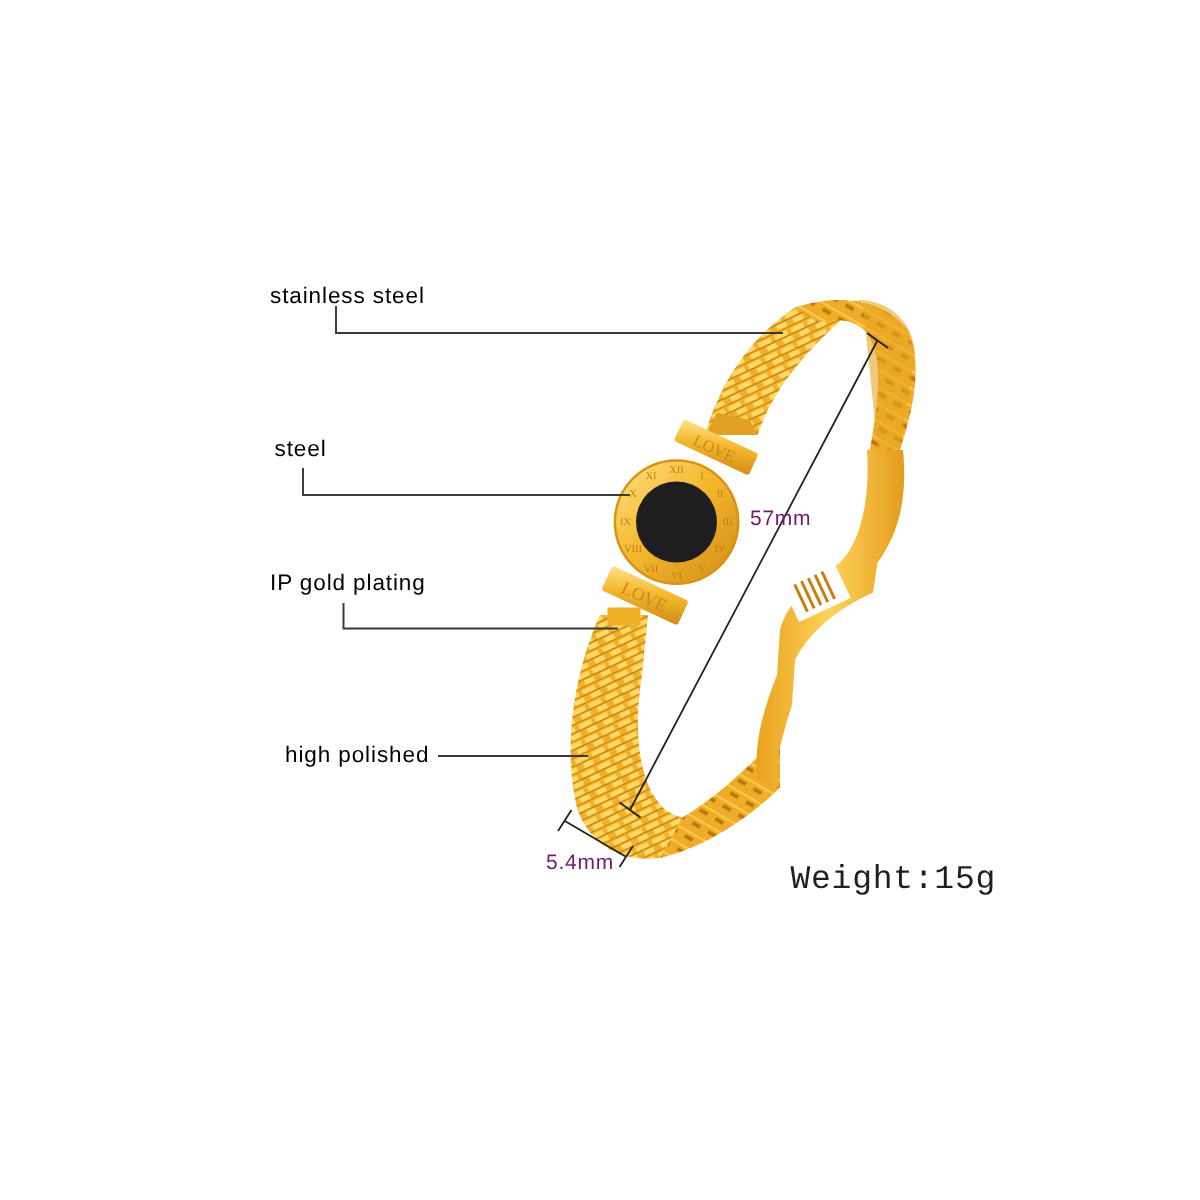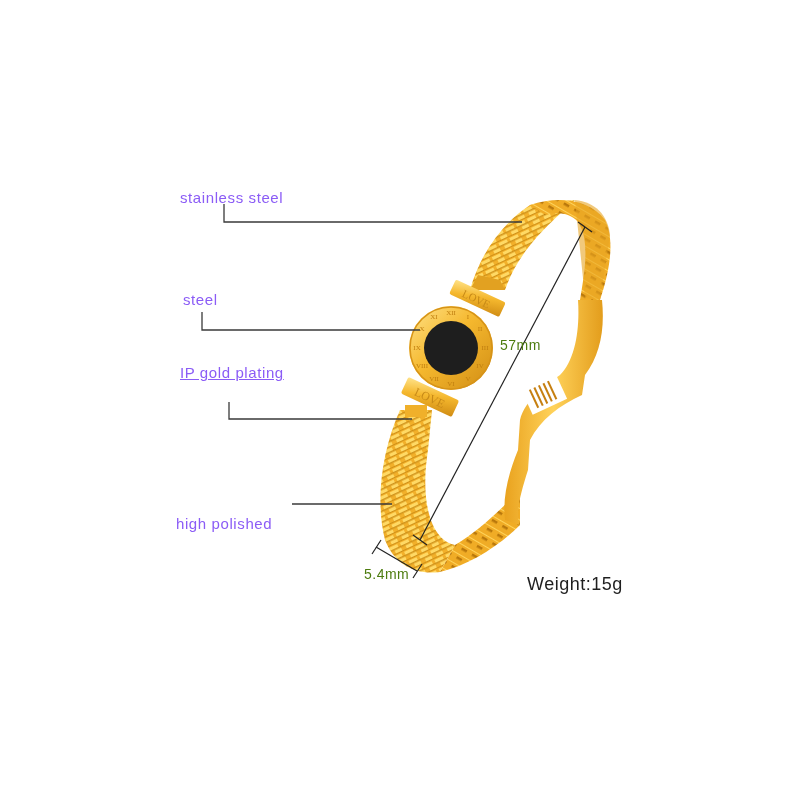--- a/index.html
+++ b/index.html
@@ -1,20 +1,20 @@
 <!DOCTYPE html>
 <html><head>
   <meta charset="utf-8">
   <style>
     html, body { margin: 0; padding: 0; background: #ffffff; }
     body { width: 800px; height: 800px; position: relative; overflow: hidden; font-family: "Liberation Sans", "DejaVu Sans", sans-serif; }
     .stage { position: absolute; left: 0; top: 0; width: 800px; height: 800px; }
-    .label { position: absolute; font-size: 15px; color: #8b5cf6; letter-spacing: 0.6px; white-space: nowrap; }
-    .weight { position: absolute; font-size: 18px; color: #1f1f1f; letter-spacing: 0.5px; white-space: nowrap; }
-    .dim { position: absolute; font-size: 14px; color: #4d7c0f; letter-spacing: 0.5px; white-space: nowrap; }
+    .label { position: absolute; font-size: 15px; color: #000000; letter-spacing: 0.6px; white-space: nowrap; }
+    .weight { position: absolute; font-size: 22px; color: #1f1f1f; letter-spacing: 0.5px; white-space: nowrap; font-family: Liberation Mono, monospace; }
+    .dim { position: absolute; font-size: 14px; color: #701a75; letter-spacing: 0.5px; white-space: nowrap; }
     svg.art { position: absolute; left: 0; top: 0; }
   </style>
 </head>
 <body>
 
 <div class="stage">
 
   <svg class="art" width="800" height="800" viewBox="0 0 800 800">
     <defs>
       <linearGradient id="goldGrad" x1="0" y1="0" x2="1" y2="1">
@@ -112,21 +112,21 @@
 
     <g stroke="#222" stroke-width="1.2">
       <line x1="376" y1="547" x2="417" y2="571"></line>
       <line x1="372" y1="554" x2="381" y2="540"></line>
       <line x1="413" y1="578" x2="422" y2="564"></line>
     </g>
   </svg>
 
   <div class="label" style="left:180px; top:189px;">stainless steel</div>
   <div class="label" style="left:183px; top:291px;">steel</div>
-  <div class="label" style="left:180px; top:364px;text-decoration:underline;">IP gold plating</div>
-  <div class="label" style="left:176px; top:495px;margin-top:20px;">high polished</div>
+  <div class="label" style="left:180px; top:380px;">IP gold plating</div>
+  <div class="label" style="left:190px; top:495px;">high polished</div>
 
   <div class="dim" style="left:500px; top:337px;">57mm</div>
   <div class="dim" style="left:364px; top:566px;">5.4mm</div>
 
   <div class="weight" style="left:527px; top:574px;">Weight:15g</div>
 
 </div>
 
 </body></html>

